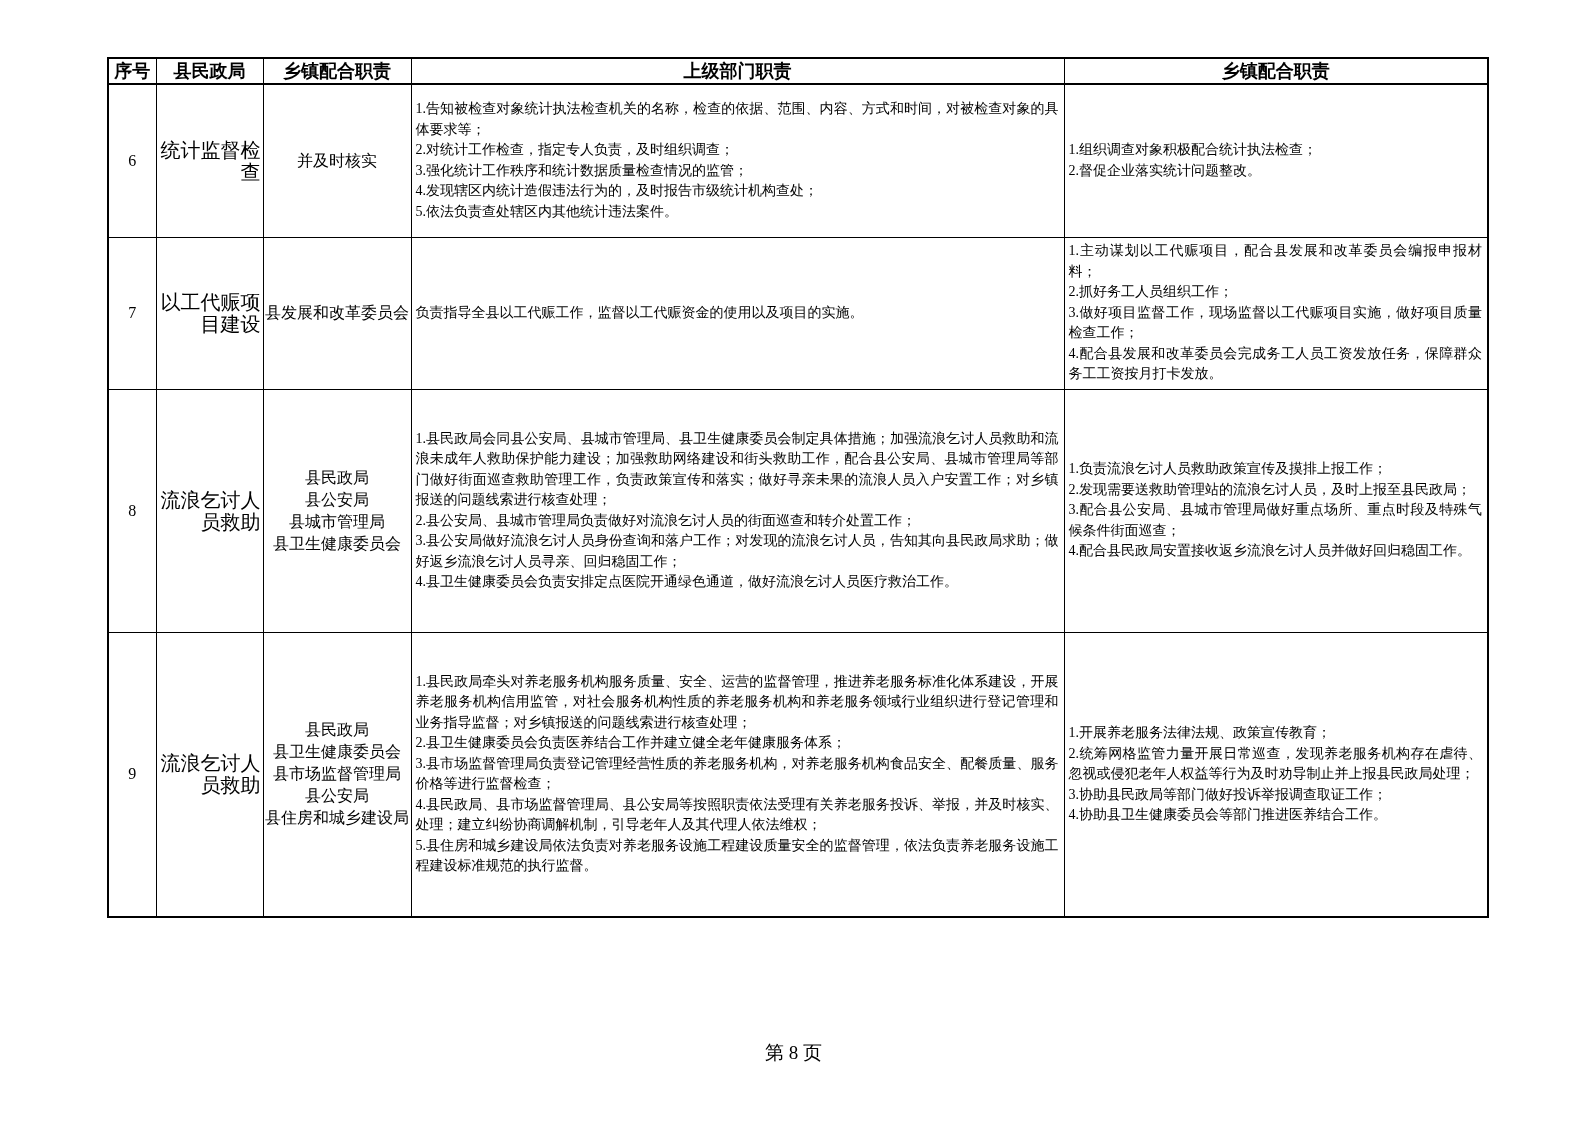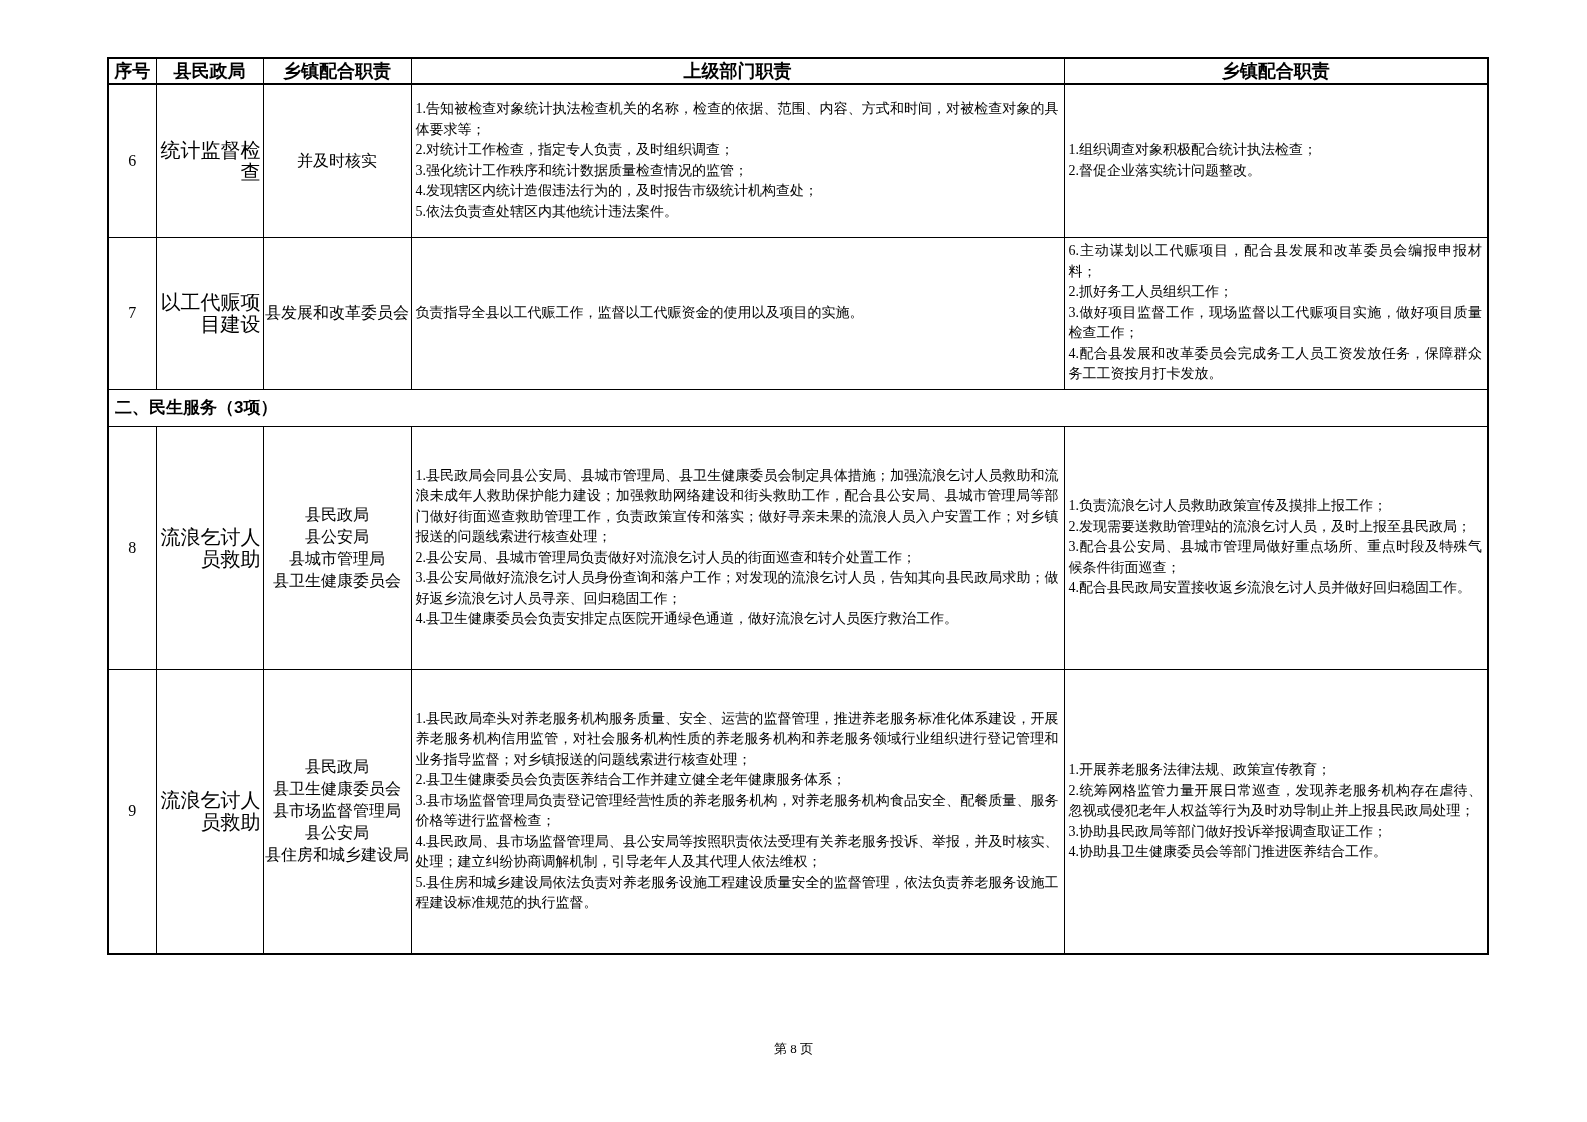--- a/index.html
+++ b/index.html
@@ -55,21 +55,21 @@
     font-size: 17px;
     text-align: left;
     height: 37px;
     padding-left: 6px;
   }
   .page-footer {
     position: absolute;
     top: 1040px; left: 0;
     width: 1587px;
     text-align: center;
-    font-size: 13px;
+    font-size: 19px;
   }
 </style>
 </head>
 <body>
 
 <div class="sheet">
   <table class="matrix">
     <colgroup>
       <col style="width:48px">
       <col style="width:107px">
@@ -97,27 +97,24 @@
 4.发现辖区内统计造假违法行为的，及时报告市级统计机构查处；
 5.依法负责查处辖区内其他统计违法案件。</td>
         <td class="c-duty">1.组织调查对象积极配合统计执法检查；
 2.督促企业落实统计问题整改。</td>
       </tr>
       <tr class="r-7">
         <td class="c-seq">7</td>
         <td class="c-name">以工代赈项目建设</td>
         <td class="c-dept">县发展和改革委员会</td>
         <td class="c-duty">负责指导全县以工代赈工作，监督以工代赈资金的使用以及项目的实施。</td>
-        <td class="c-duty">6.主动谋划以工代赈项目，配合县发展和改革委员会编报申报材料；
+        <td class="c-duty">1.主动谋划以工代赈项目，配合县发展和改革委员会编报申报材料；
 2.抓好务工人员组织工作；
 3.做好项目监督工作，现场监督以工代赈项目实施，做好项目质量检查工作；
 4.配合县发展和改革委员会完成务工人员工资发放任务，保障群众务工工资按月打卡发放。</td>
-      </tr>
-      <tr class="section-row">
-        <td colspan="5">二、民生服务（3项）</td>
       </tr>
       <tr class="r-8">
         <td class="c-seq">8</td>
         <td class="c-name">流浪乞讨人员救助</td>
         <td class="c-dept">县民政局
 县公安局
 县城市管理局
 县卫生健康委员会</td>
         <td class="c-duty">1.县民政局会同县公安局、县城市管理局、县卫生健康委员会制定具体措施；加强流浪乞讨人员救助和流浪未成年人救助保护能力建设；加强救助网络建设和街头救助工作，配合县公安局、县城市管理局等部门做好街面巡查救助管理工作，负责政策宣传和落实；做好寻亲未果的流浪人员入户安置工作；对乡镇报送的问题线索进行核查处理；
 2.县公安局、县城市管理局负责做好对流浪乞讨人员的街面巡查和转介处置工作；

